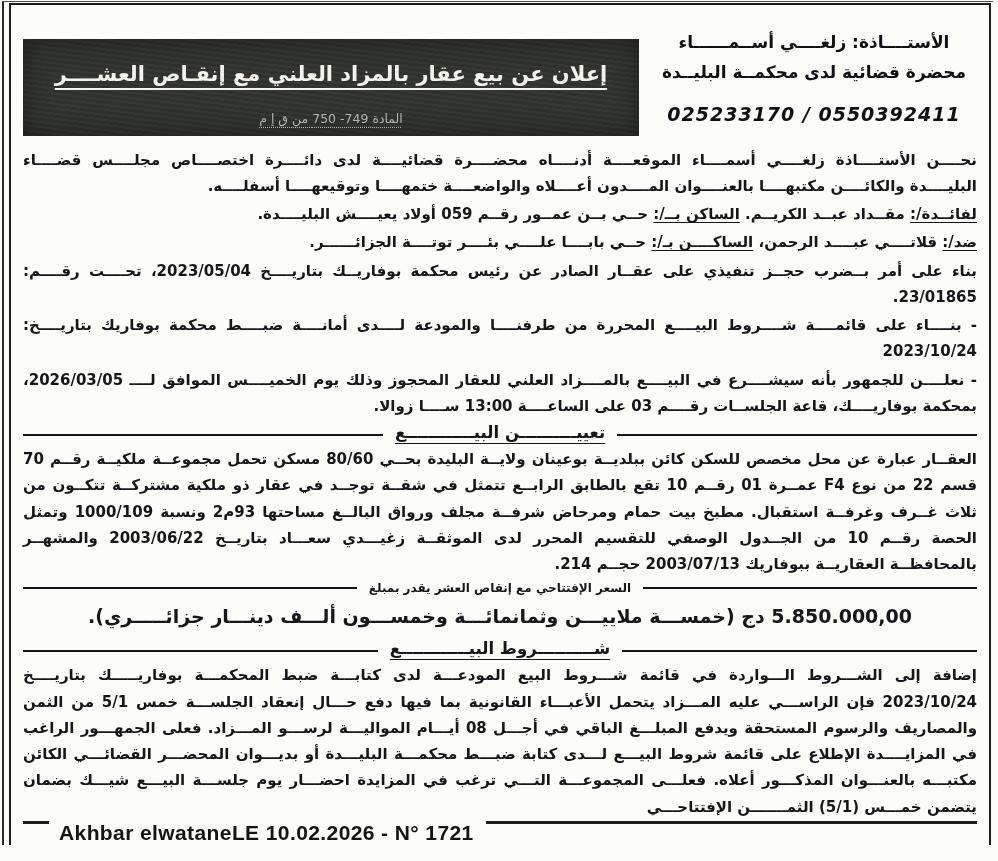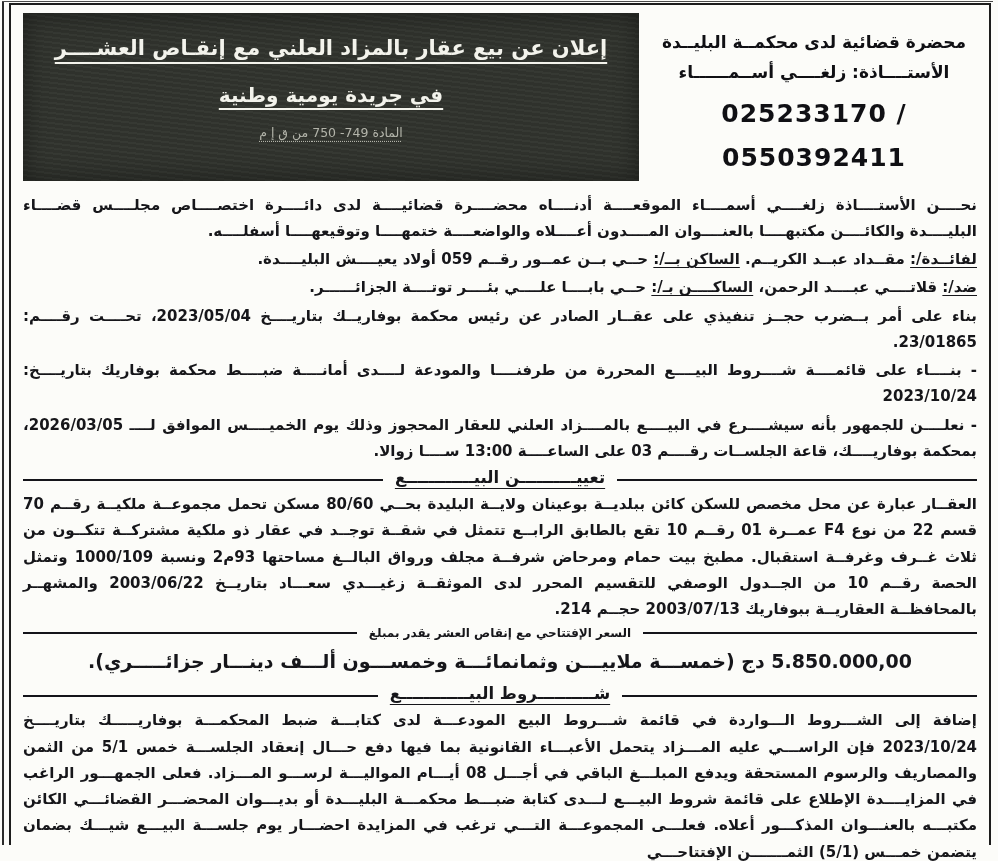--- a/index.html
+++ b/index.html
@@ -24,29 +24,30 @@
   }
 
   
   .header{display:flex;gap:12px;align-items:stretch;margin-bottom:10px;}
   .bailiff{
     width:326px;flex:none;
     text-align:center;font-weight:bold;
     font-size:17px;line-height:1.78;
     padding-top:14px;color:#101014;
   }
-  .bailiff .phones{direction:ltr;unicode-bidi:isolate;font-size:25px;letter-spacing:1px;margin-top:4px;}
+  .bailiff .phones{direction:ltr;unicode-bidi:isolate;font-size:19px;letter-spacing:1px;margin-top:10px;font-style:italic;}
   .notice{
     flex:1;
     background:#31342e;
     background-image:repeating-linear-gradient(7deg, rgba(255,255,255,0.025) 0 2px, rgba(0,0,0,0.05) 2px 5px);
     color:#f3f3ec;
     text-align:center;
     padding:18px 4px 10px;
     box-shadow:inset 0 0 24px rgba(0,0,0,.45);
+    margin-top:26px;
   }
   .notice .title{
     font-size:21px;font-weight:bold;line-height:1.7;
     text-decoration:underline;text-underline-offset:7px;text-decoration-thickness:1.5px;
   }
   .notice .subtitle{
     font-size:20px;font-weight:bold;margin-top:16px;
     text-decoration:underline;text-underline-offset:6px;
   }
   .notice .article{
@@ -92,27 +93,26 @@
 </head>
 <body>
 
 <div class="edge-left"></div>
 <div class="edge-top"></div>
 
 <div class="frame">
 
   <div class="header">
     <div class="bailiff">
+      <div>الأستــــاذة: زلغــــي أســمــــــاء</div>
       <div>محضرة قضائية لدى محكمــة البليــدة</div>
-      <div>الأستــــاذة: زلغــــي أســمــــــاء</div>
       <div class="phones">025233170 / 0550392411</div>
     </div>
     <div class="notice">
       <div class="title">إعلان عن بيع عقار بالمزاد العلني مع إنقـاص العشــــر</div>
-      <div class="subtitle">في جريدة يومية وطنية</div>
       <div class="article">المادة 749- 750 من ق إ م</div>
     </div>
   </div>
 
   <p class="para">نحــــن الأستــــاذة زلغــــي أسمــــاء الموقعــــة أدنــــاه محضــــرة قضائيــــة لدى دائــــرة اختصــــاص مجلــــس قضــــاء البليــــدة والكائــــن مكتبهــــا بالعنــــوان المــــدون أعــــلاه والواضعــــة ختمهــــا وتوقيعهــــا أسفلــــه.</p>
 
   <p class="para">
     <span class="u">لفائــدة/:</span>
     <span>مقــداد عبــد الكريــم.</span>
     <span class="u">الساكن بــ/:</span>

